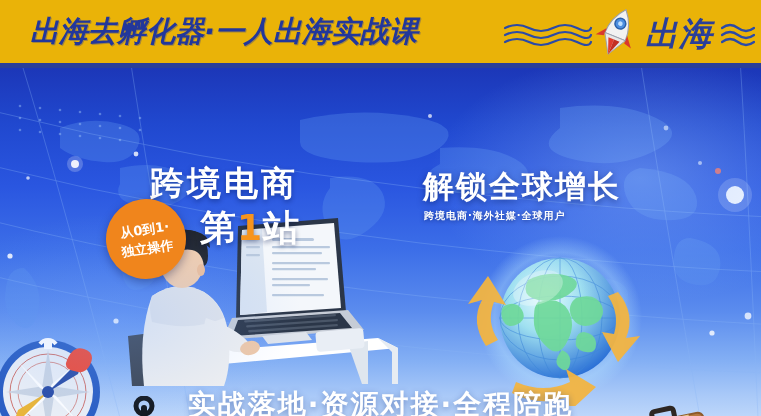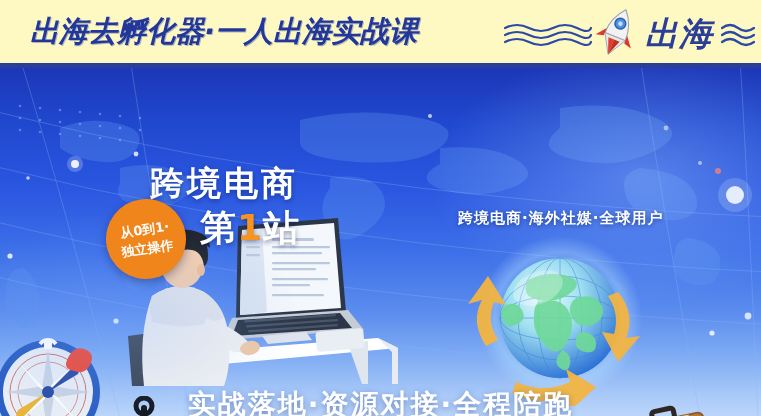--- a/index.html
+++ b/index.html
@@ -4,21 +4,21 @@
 <style>
   * { margin:0; padding:0; box-sizing:border-box; }
   html,body { width:761px; height:416px; overflow:hidden; background:#fff; }
   body { font-family:"Liberation Sans","DejaVu Sans",sans-serif; }
 
   #page { position:relative; width:761px; height:416px; overflow:hidden; }
 
   
   .header {
     position:absolute; left:0; top:0; width:761px; height:63px;
-    background:#fef9c3;
+    background:#eab308;
     display:flex; align-items:center;
   }
   .header-underline{
     position:absolute; left:0; top:63px; width:761px; height:5px;
     background:#2b3f99;
   }
   .header-title {
     position:absolute; left:30px; top:12px;
     font-size:29px; font-weight:bold;
     color:#22379b;
@@ -99,25 +99,24 @@
 
   .h-global{
     position:absolute; left:423px; top:98px;
     font-size:31px; font-weight:bold; color:#ffffff;
     letter-spacing:2px; white-space:nowrap;
     font-family:"DejaVu Sans","Liberation Sans",sans-serif;
     text-shadow:0 2px 6px rgba(0,20,80,0.5);
   }
   .h-global-sub{
     position:absolute; left:424px; top:141px;
-    font-size:15px; font-weight:bold; color:#ffffff;
+    font-size:10px; font-weight:bold; color:#ffffff;
     letter-spacing:1px; white-space:nowrap;
     font-family:"DejaVu Sans","Liberation Sans",sans-serif;
     text-shadow:0 1px 4px rgba(0,20,80,0.55);
-    margin-left:34px;
   }
 
   .h-bottom1{
     position:absolute; left:0; top:318px; width:761px; text-align:center;
     font-size:28px; font-weight:bold; color:#ffffff;
     letter-spacing:2px; white-space:nowrap;
     font-family:"DejaVu Sans","Liberation Sans",sans-serif;
     text-shadow:0 2px 6px rgba(20,50,130,0.45);
   }
 
@@ -389,18 +388,19 @@
 
     <div class="h-station">
       <span>第</span><span class="num">1</span><span>站</span>
     </div>
 
     <div class="badge">
       <span>从0到1·</span>
       <span>独立操作</span>
     </div>
 
+    <div class="h-global">解锁全球增长</div>
     <div class="h-global-sub">跨境电商·海外社媒·全球用户</div>
 
     <div class="h-bottom1">实战落地·资源对接·全程陪跑</div>
 
   </div>
 </div>
 
 </body></html>

